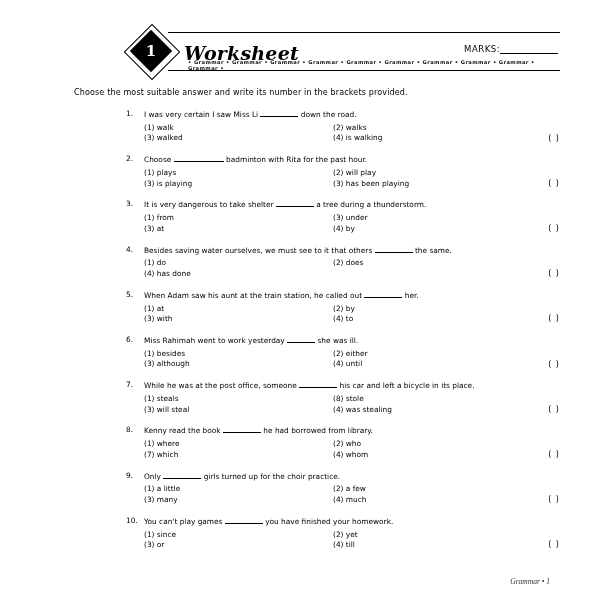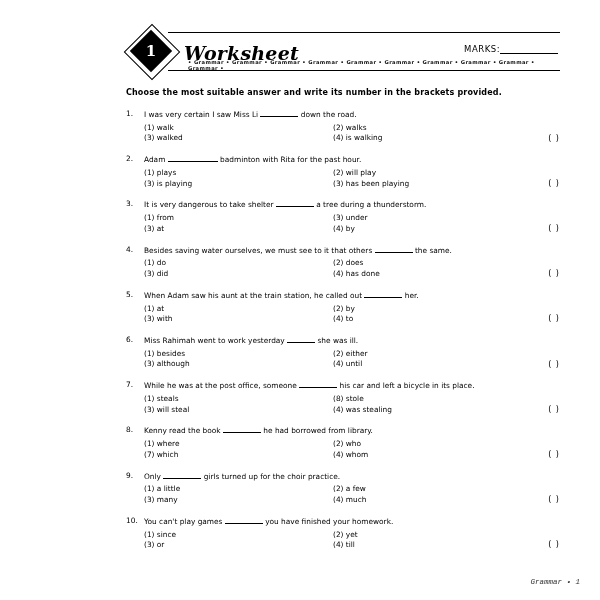--- a/index.html
+++ b/index.html
@@ -114,23 +114,23 @@
   .marks .line {
     display: inline-block;
     border-bottom: 1px solid #000;
     width: 58px;
     height: 9px;
     vertical-align: bottom;
   }
 
   
   .instruction {
-    margin: 10px 0 12px 92px;
+    margin: 10px 0 12px 40px;
     font-size: 8px;
-    font-weight: bold;
+    font-weight: normal;
     letter-spacing: 0.15px;
   }
 
   
   .questions {
     margin-left: 92px;
     margin-right: 6px;
   }
   .q {
     position: relative;
@@ -178,23 +178,23 @@
     height: 7px;
     vertical-align: baseline;
   }
   .b-sm { width: 28px; }
   .b-md { width: 38px; }
   .b-lg { width: 50px; }
 
   
   .footer {
     position: absolute;
-    right: 20px;
+    right: 50px;
     bottom: 14px;
-    font-family: Liberation Mono, monospace;
+    font-family: Liberation Serif, serif;
     font-style: italic;
     font-size: 7.5px;
     color: #333;
   }
 </style>
 </head>
 <body>
 
 <div class="page">
 
@@ -232,21 +232,21 @@
           <div class="opt">(4)  is walking</div>
         </div>
       </div>
       <div class="brackets">(      )</div>
     </div>
 
     <div class="q">
       <div class="q-num">2.</div>
       <div class="q-body">
         <div class="q-stem">
-          <span>Adam</span>
+          <span>Choose</span>
           <span class="blank b-lg"></span>
           <span>badminton with Rita for the past hour.</span>
         </div>
         <div class="opt-grid">
           <div class="opt">(1)  plays</div>
           <div class="opt">(2)  will play</div>
           <div class="opt">(3)  is playing</div>
           <div class="opt">(3)  has been playing</div>
         </div>
       </div>
@@ -275,21 +275,20 @@
       <div class="q-num">4.</div>
       <div class="q-body">
         <div class="q-stem">
           <span>Besides saving water ourselves, we must see to it that others</span>
           <span class="blank b-md"></span>
           <span>the same.</span>
         </div>
         <div class="opt-grid">
           <div class="opt">(1)  do</div>
           <div class="opt">(2)  does</div>
-          <div class="opt">(3)  did</div>
           <div class="opt">(4)  has done</div>
         </div>
       </div>
       <div class="brackets">(      )</div>
     </div>
 
     <div class="q">
       <div class="q-num">5.</div>
       <div class="q-body">
         <div class="q-stem">

